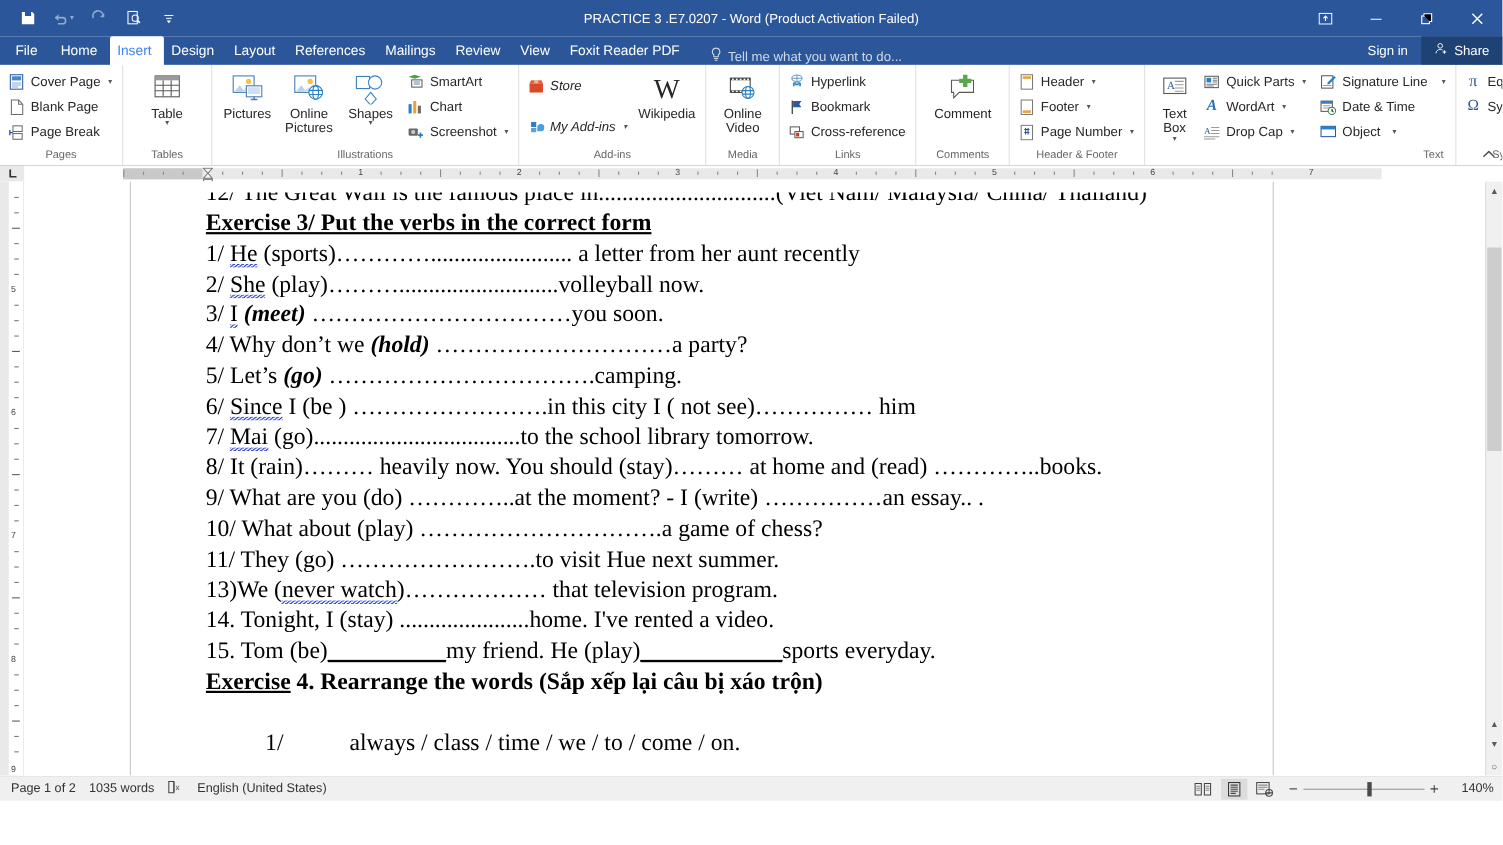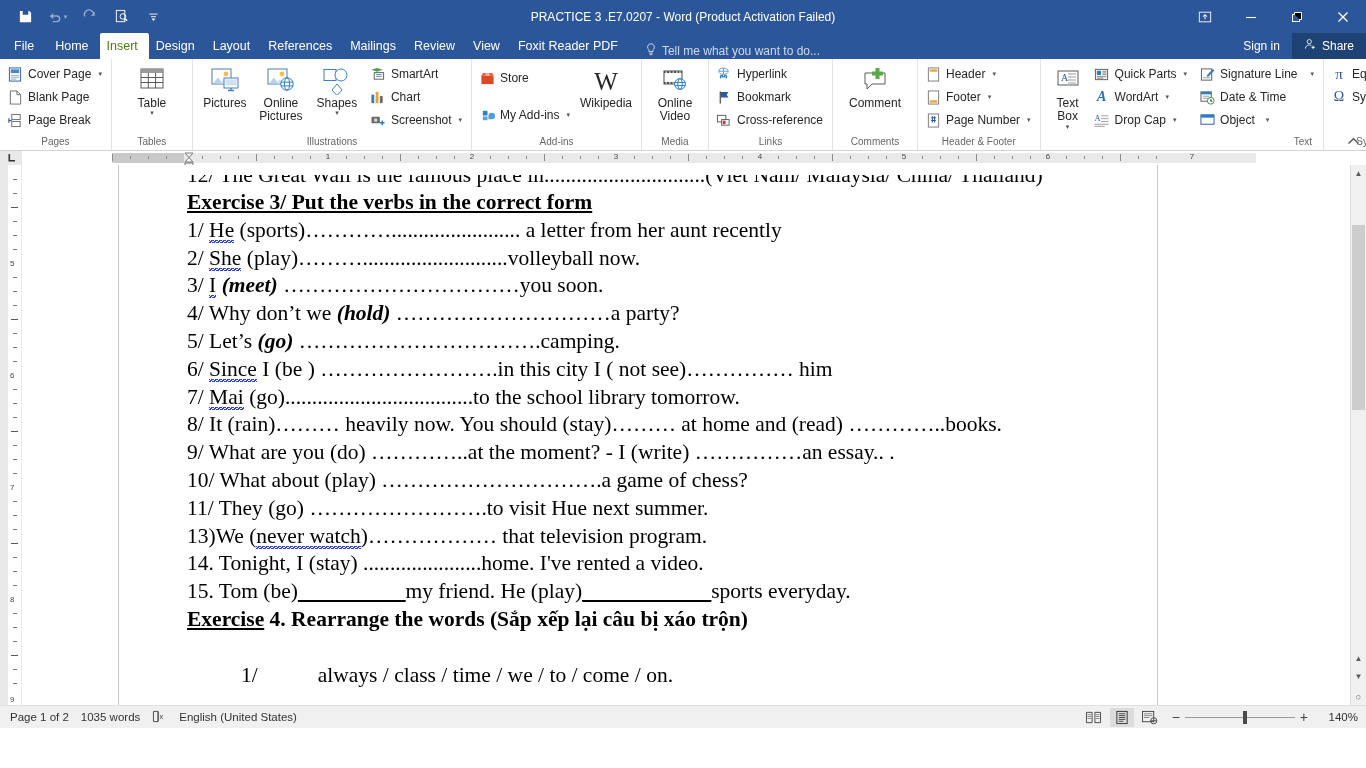--- a/index.html
+++ b/index.html
@@ -35,21 +35,21 @@
   
   .tabbar {
     height:26px; background:#2b579a; display:flex; align-items:flex-end;
     position:relative; color:#fff;
   }
   .tab {
     font-size:12.5px; padding:4px 11px 5px 7px; color:#fff; height:26px;
     display:flex; align-items:center; white-space:nowrap;
   }
   .tab.file { padding-left:14px; padding-right:14px; }
-  .tab.active { background:#fff; color:#4d7c0f; border-radius:2px 2px 0 0; }
+  .tab.active { background:#fff; color:#3b82f6; border-radius:2px 2px 0 0; }
   .tellme {
     display:flex; align-items:center; gap:5px; margin-left:16px;
     color:#cfd9ea; font-size:12px;
   }
   .tellme .bulb { font-size:12px; }
   .tabbar-right { margin-left:auto; display:flex; align-items:center; height:26px; }
   .signin { font-size:12px; padding:0 12px; color:#fff; }
   .share {
     font-size:12px; padding:0 12px; height:26px; display:flex; align-items:center;
     gap:5px; background:#1f4274; color:#fff;
@@ -436,21 +436,21 @@
           <span>Screenshot</span>
           <span class="caret">▾</span>
         </div>
       </div>
     </div>
     <div class="grp-label">Illustrations</div>
   </div>
 
   <div class="grp">
     <div class="grp-body">
-      <div class="small-col" style="justify-content:flex-end; padding-top:4px;">
+      <div class="small-col" style="justify-content:flex-end; padding-top:4px;font-style:italic;">
         <div class="sitem">
           <span class="ic">
             <svg width="15" height="15" viewBox="0 0 16 16">
                 <rect x="1.5" y="5" width="13" height="9" fill="#d94a26"></rect>
                 <path d="M1.5 5 3 2h10l1.5 3z" fill="#e8603a"></path>
                 <rect x="6" y="2" width="4" height="3" fill="#fff" opacity=".5"></rect>
               </svg>
           </span>
           <span>Store</span>
         </div>

